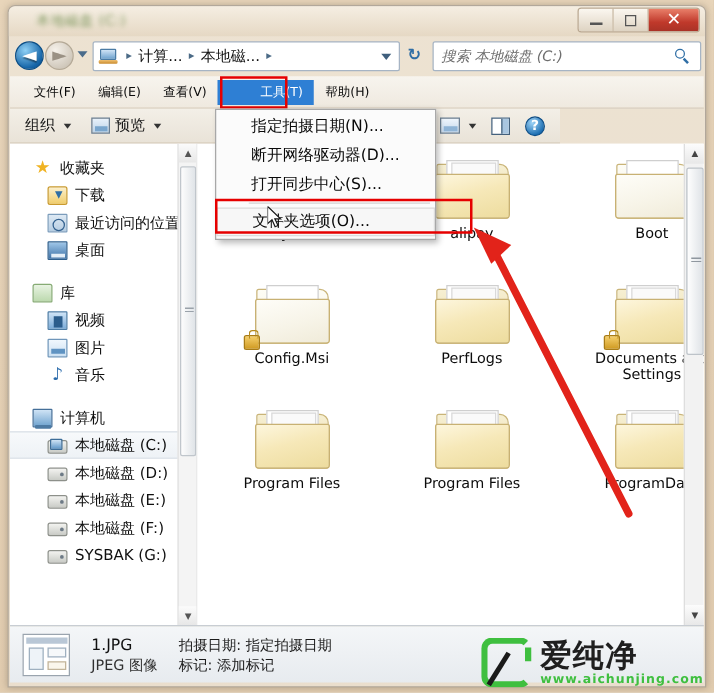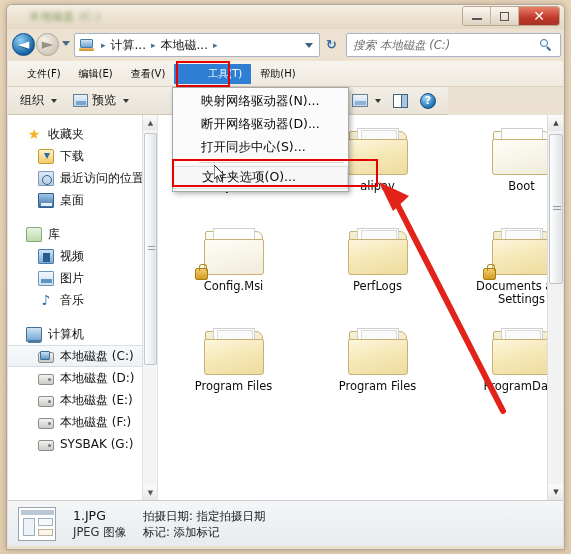--- a/index.html
+++ b/index.html
@@ -785,33 +785,40 @@
         <span class="dmeta">拍摄日期: 指定拍摄日期</span>
       </div>
       <div class="drow">
         <span class="dtype">JPEG 图像</span>
         <span class="dmeta">标记: 添加标记</span>
       </div>
     </div>
   </div>
 
   <div class="dropdown">
-    <div class="dd-item">映射网络驱动器(N)...</div>
+    <div class="dd-item">指定拍摄日期(N)...</div>
     <div class="dd-item">断开网络驱动器(D)...</div>
     <div class="dd-item">打开同步中心(S)...</div>
     <div class="dd-sep"></div>
     <div class="dd-item target">文件夹选项(O)...</div>
   </div>
   <div class="dd-hl-box"></div>
 
   <div class="cursor">
     <svg width="13" height="19" viewBox="0 0 13 19">
       <polygon points="0,0 0,14 3.6,10.8 6.1,16.4 8.4,15.4 5.9,10.1 10.4,10.1" fill="#ffffff" stroke="#1a1a1a" stroke-width="1"></polygon>
     </svg>
   </div>
 
   <svg class="arrow-svg">
     <line x1="503" y1="411" x2="392" y2="194" stroke="#e2231a" stroke-width="6" stroke-linecap="round"></line>
     <polygon points="379,182 409,196 393,211" fill="#e2231a"></polygon>
   </svg>
 
+  <div class="watermark">
+    <div class="wm-logo"></div>
+    <div class="wm-right">
+      <div class="wm-cn">爱纯净</div>
+      <div class="wm-url">www.aichunjing.com</div>
+    </div>
+  </div>
 
 </div>
 
 </body></html>

